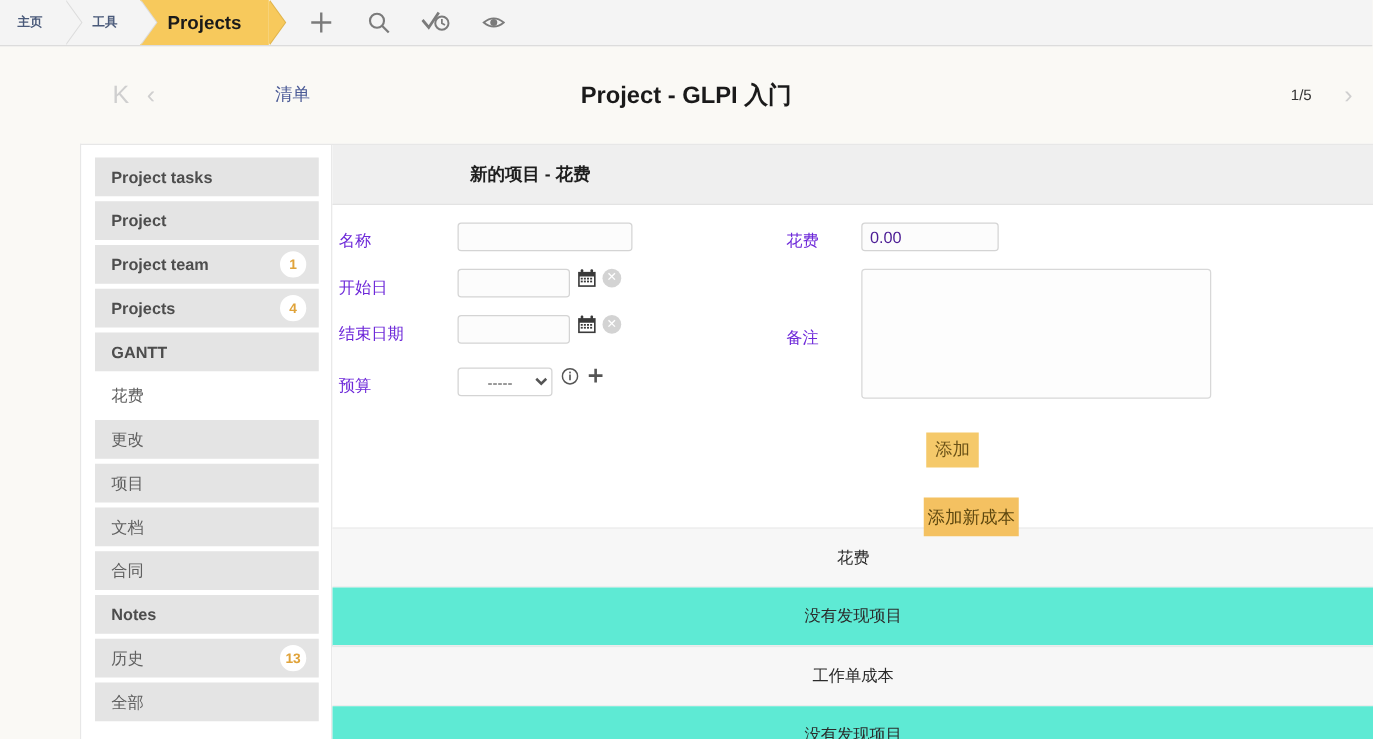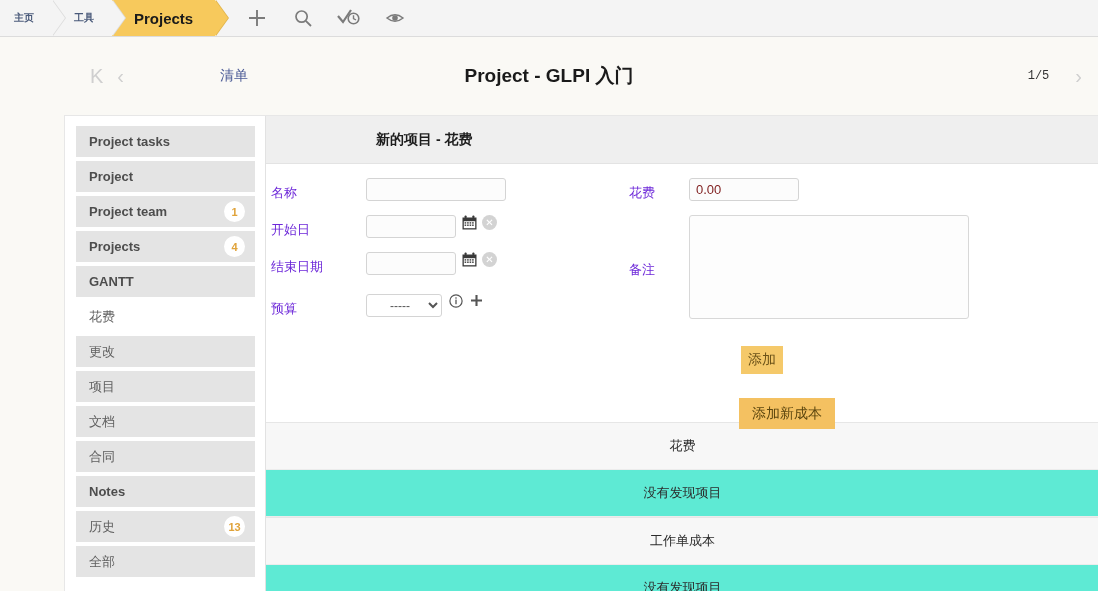--- a/index.html
+++ b/index.html
@@ -113,21 +113,21 @@
     font-weight: bold;
     color: #1a1a1a;
     pointer-events: none;
   }
   .pager {
     margin-left: auto;
     display: flex;
     align-items: center;
     gap: 26px;
   }
-  .pager .count { font-size: 12px; color: #333; font-family: Liberation Mono, monospace; }
+  .pager .count { font-size: 12px; color: #333; }
   .pager .next { font-size: 20px; color: #cfcfcf; cursor: pointer; line-height: 1; }
 
   
   .panel {
     position: absolute;
     left: 64px;
     top: 115px;
     width: 1034px;
     height: 476px;
     background: #ffffff;
@@ -216,21 +216,21 @@
   .flabel.mid { padding-top: 46px; }
 
   input.txtfield {
     box-sizing: border-box;
     height: 23px;
     border: 1px solid #d4d4d4;
     border-radius: 3px;
     background: #fcfcfc;
     font-family: inherit;
     font-size: 13px;
-    color: #7f1d1d;
+    color: #4c1d95;
     padding: 0 6px;
     outline: none;
   }
   .w-name { width: 140px; }
   .w-date { width: 90px; }
   .w-cost { width: 110px; }
 
   .icon-btn {
     display: inline-flex;
     align-items: center;
@@ -296,21 +296,21 @@
     font-size: 14px;
     cursor: pointer;
     padding: 0;
   }
   .btn-add {
     width: 42px; height: 28px;
     margin-left: 112px;
     margin-top: 14px;
   }
   .btn-newcost {
-    width: 96px; height: 31px;
+    width: 76px; height: 31px;
     background: #f3c濃;
     background: #f4c161;
     color: #5d470f;
     margin-left: 110px;
     margin-top: 24px;
   }
 
   
   .tbl { border-top: 1px solid #e6e6e6; }
   .tbl-row {

